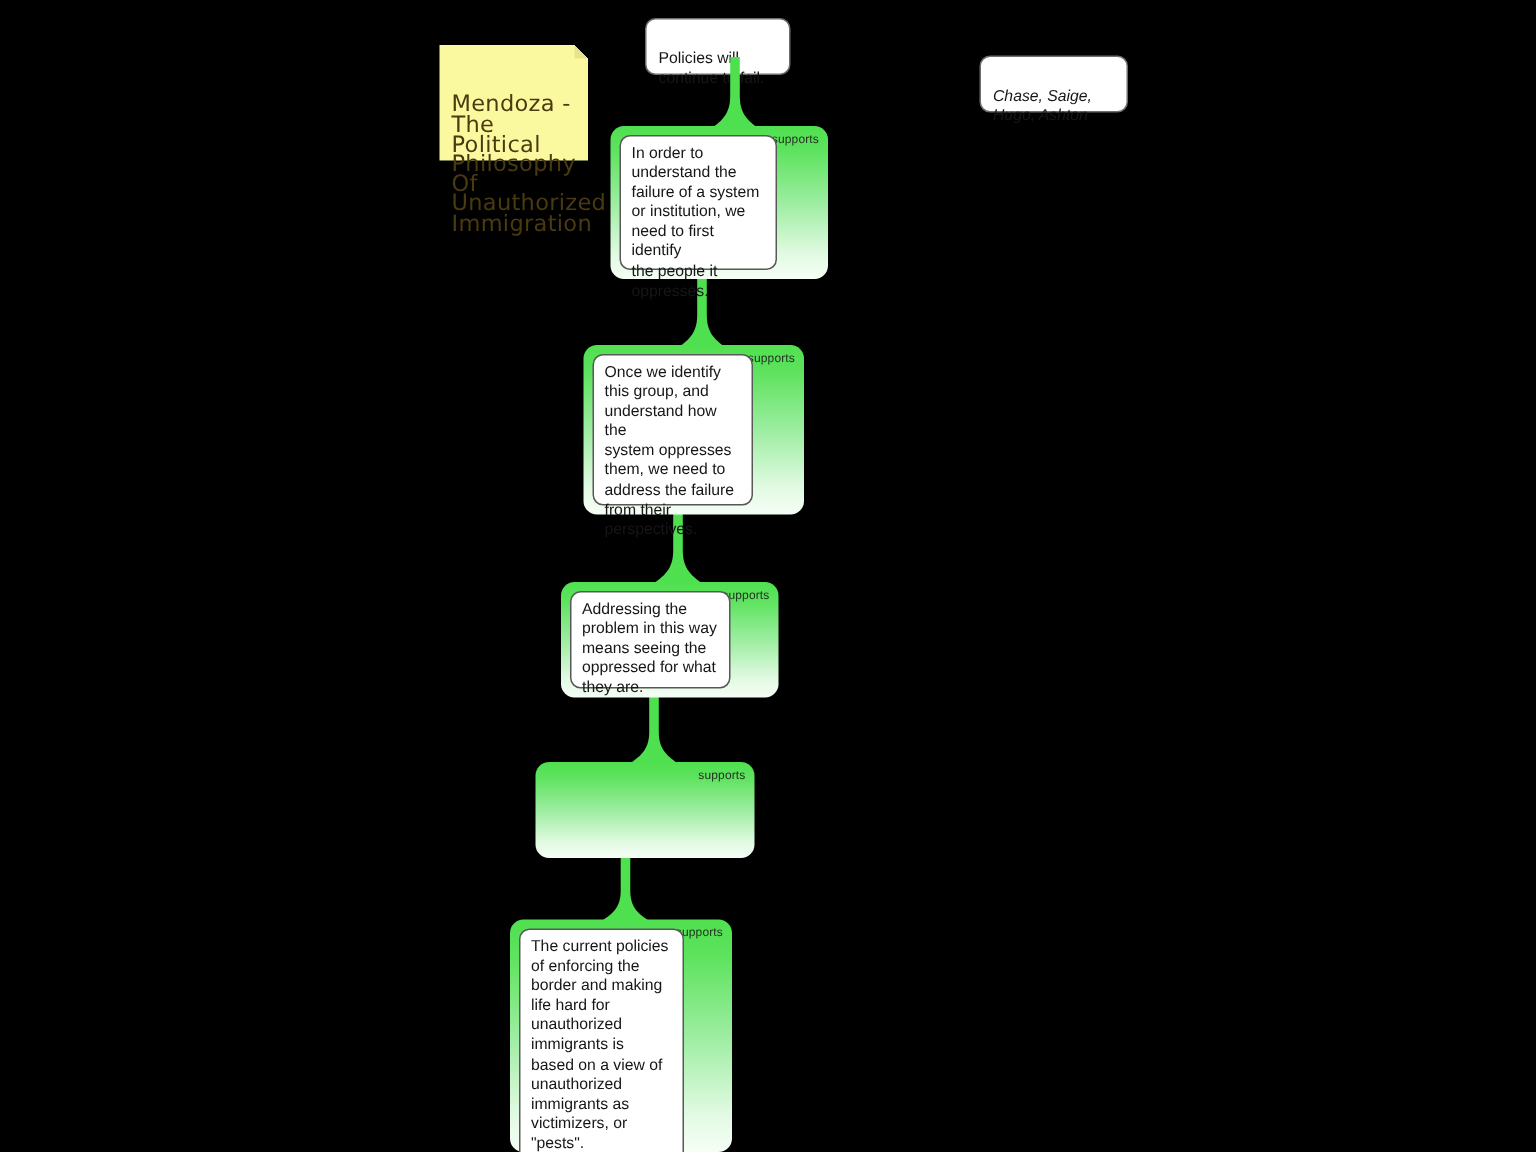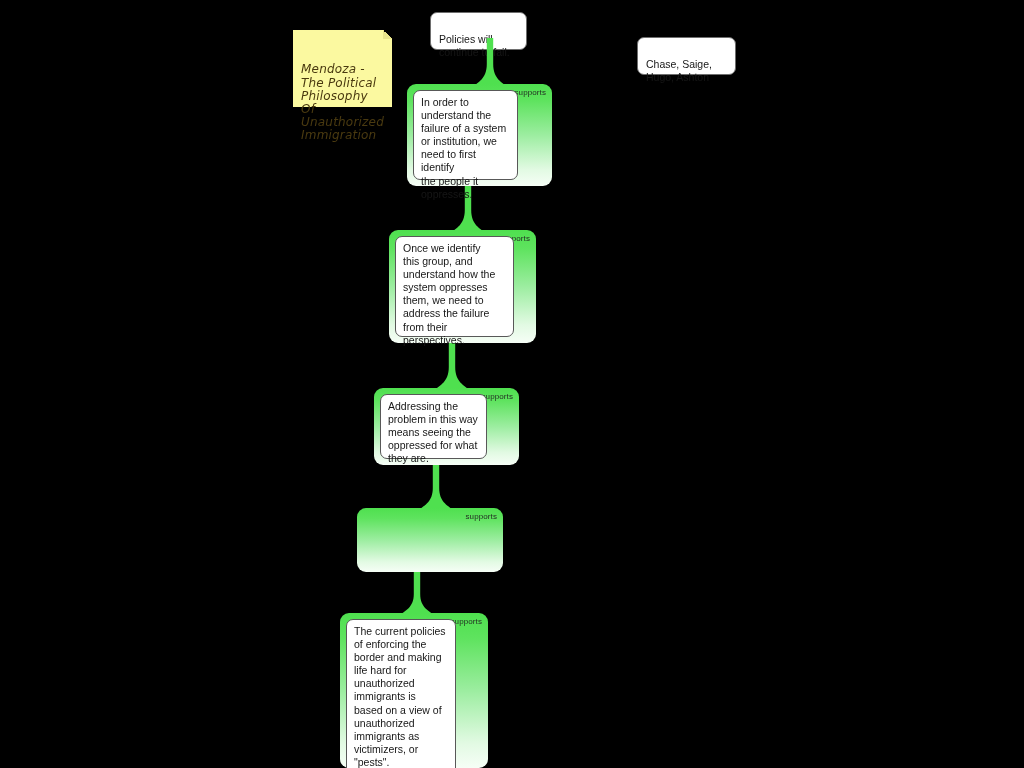--- a/index.html
+++ b/index.html
@@ -17,26 +17,25 @@
     font-family: "Liberation Sans", sans-serif;
   }
 
   
   .sticky {
     position: absolute;
     background: #fbf9a0;
     box-sizing: border-box;
     padding: 7px 8px 6px 8px;
     font-family: "DejaVu Sans", sans-serif;
-    font-size: 12px;
+    font-size: 15px;
     line-height: 13.2px;
     color: #4a3a10;
     white-space: pre-line;
     letter-spacing: 0.2px;
-    font-style: italic;
   }
   .sticky .fold {
     position: absolute;
     top: 0;
     right: 0;
     width: 9px;
     height: 9px;
     background: linear-gradient(225deg, #000000 0 50%, #e8e48c 50% 100%);
   }
 
@@ -98,21 +97,21 @@
 
   <div class="sticky" style="left: 293px; top: 30px; width: 99px; height: 77px;">
     <span class="fold"></span>
     <span>Mendoza -
 The Political
 Philosophy Of
 Unauthorized
 Immigration</span>
   </div>
 
-  <div class="plain-box" style="left: 637px; top: 37px; width: 99px; height: 38px;">
+  <div class="plain-box" style="left: 653px; top: 37px; width: 99px; height: 38px; font-style: italic;">
     <span>Chase, Saige,
 Hugo, Ashton</span>
   </div>
 
   <div class="plain-box" style="left: 430px; top: 12px; width: 97px; height: 38px;">
     <span>Policies will
 continue to fail.</span>
   </div>
 
   <div id="graph-layer">
@@ -146,21 +145,21 @@
         <div class="node-box" style="width: 105px; height: 90px;"><span>In order to
 understand the
 failure of a system
 or institution, we
 need to first identify
 the people it
 oppresses.</span></div>
       </div>
       <div class="node" style="left: 389px; top: 230px; width: 147px; height: 113px; background: linear-gradient(rgb(79, 224, 79) 0%, rgb(94, 227, 94) 16%, rgb(156, 237, 160) 50%, rgb(226, 250, 227) 84%, rgb(246, 254, 246) 100%);">
         <div class="node-label">supports</div>
-        <div class="node-box" style="width: 119px; height: 101px;"><span>Once we identify
+        <div class="node-box" style="width: 107px; height: 101px;"><span>Once we identify
 this group, and
 understand how the
 system oppresses
 them, we need to
 address the failure
 from their
 perspectives.</span></div>
       </div>
       <div class="node" style="left: 374px; top: 388px; width: 145px; height: 77px; background: linear-gradient(rgb(79, 224, 79) 0%, rgb(94, 227, 94) 16%, rgb(156, 237, 160) 50%, rgb(226, 250, 227) 84%, rgb(246, 254, 246) 100%);">
         <div class="node-label">supports</div>

